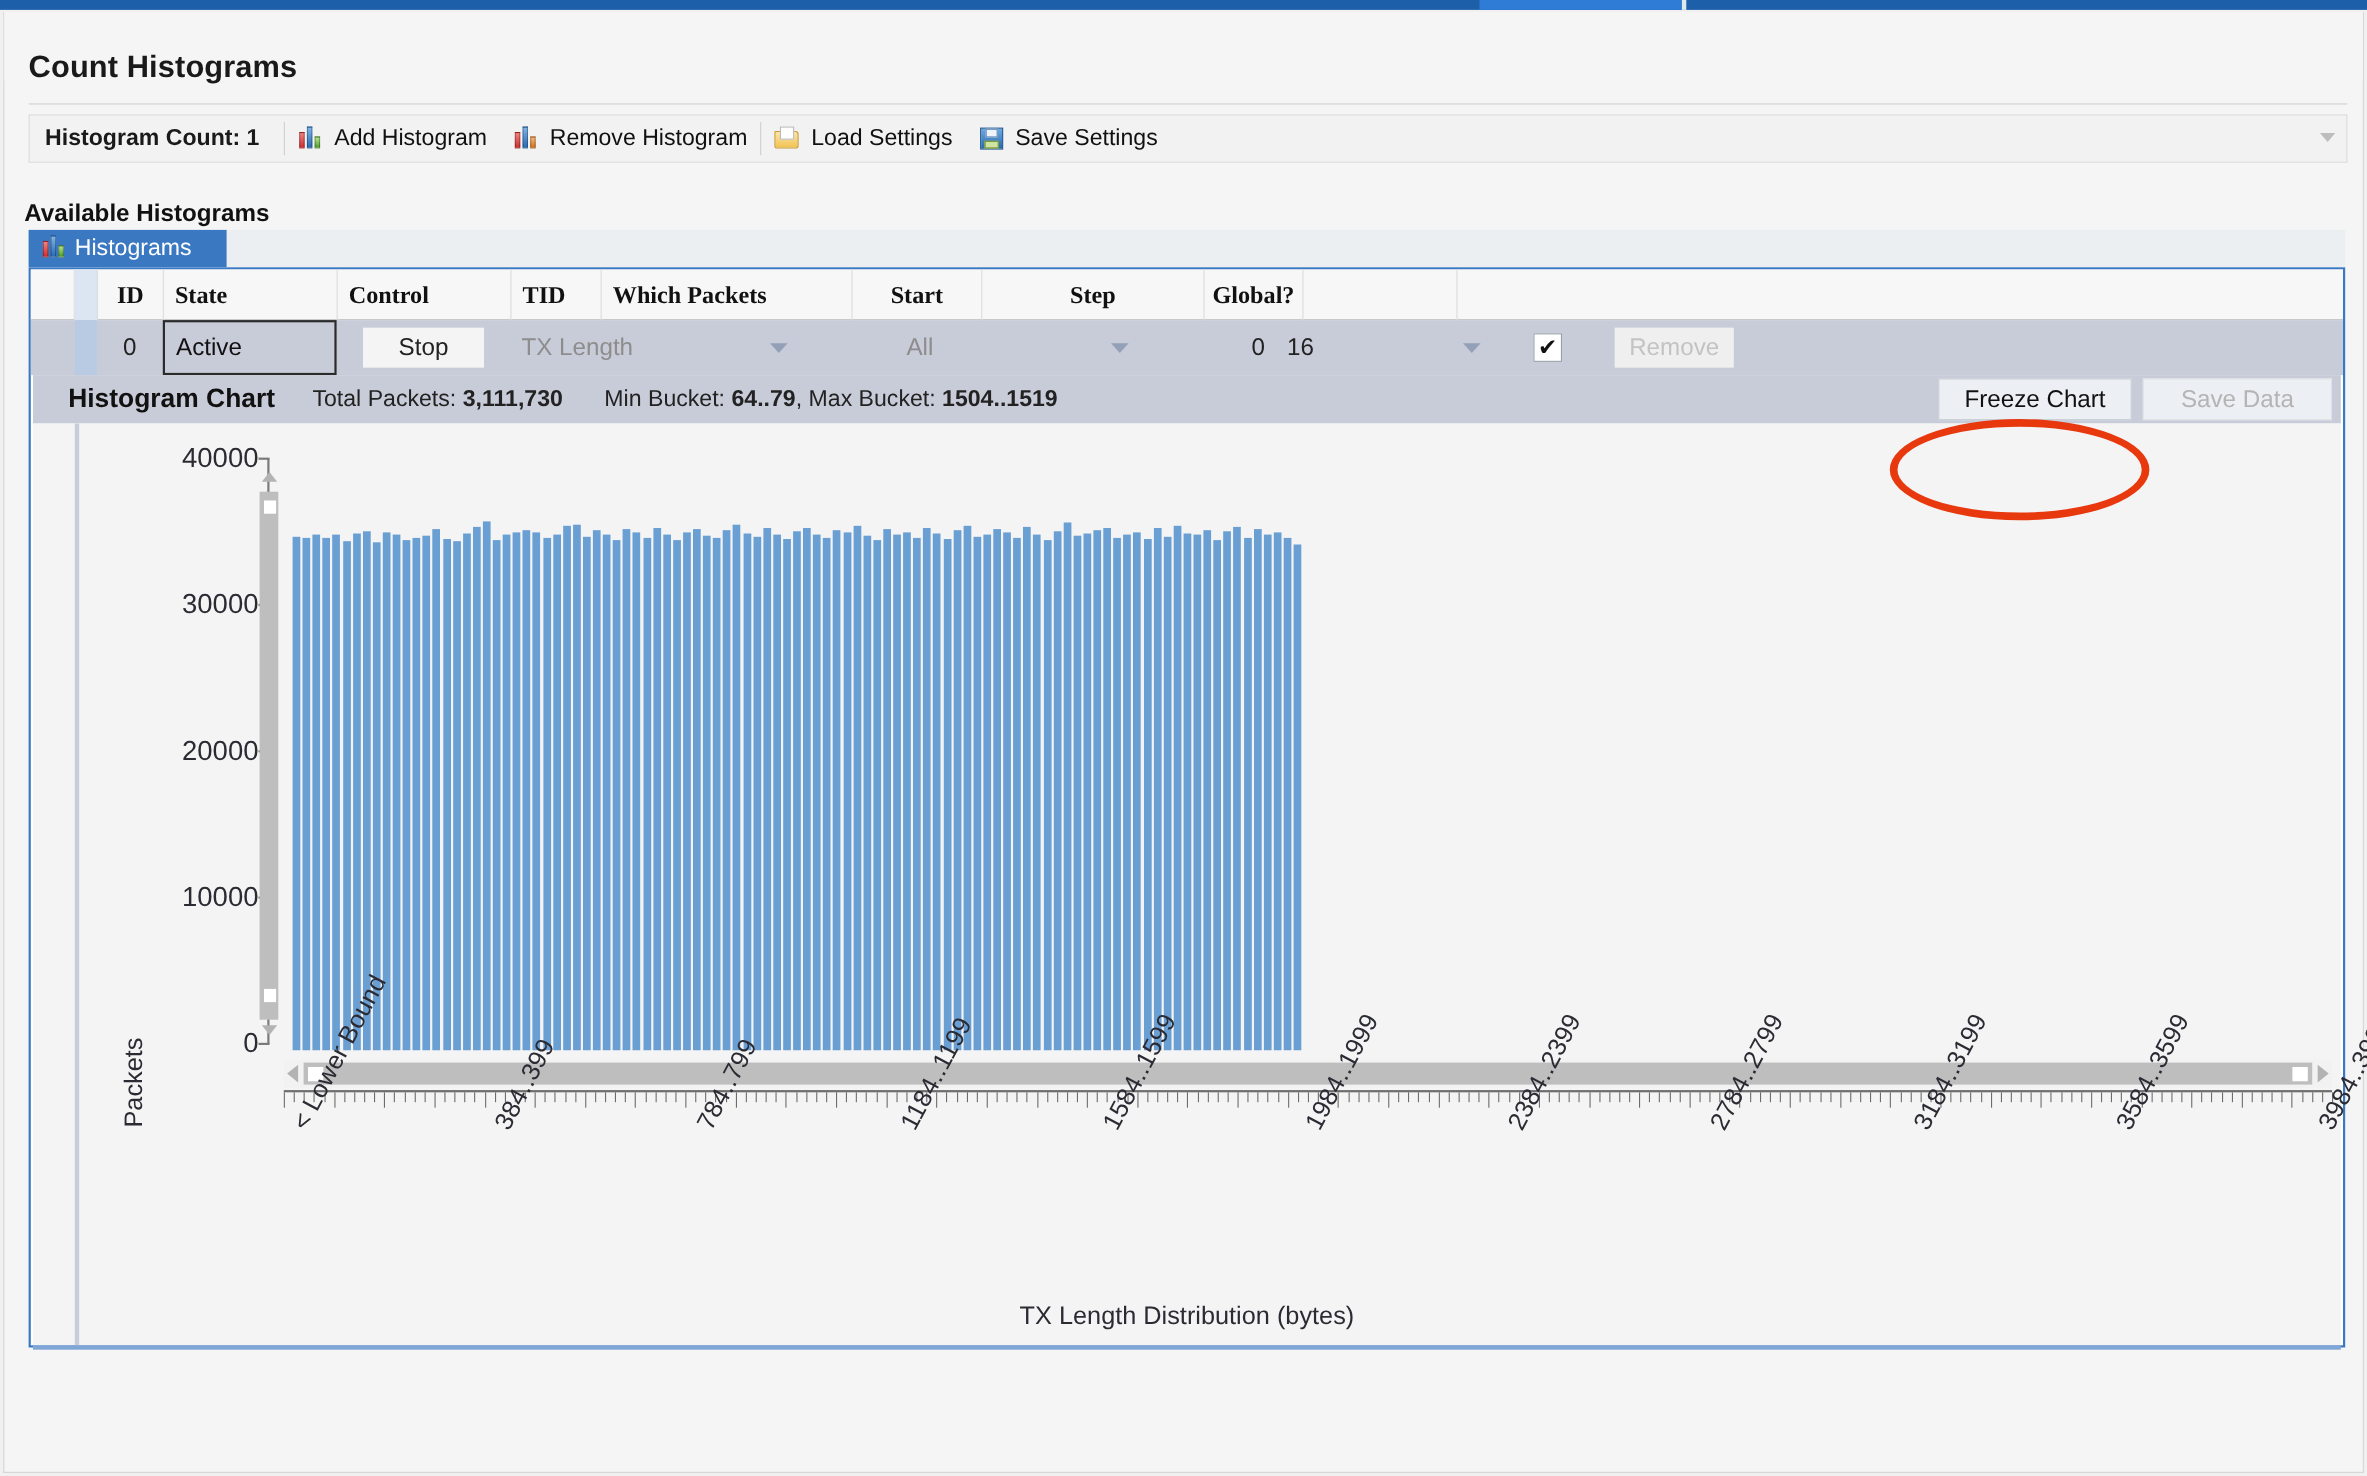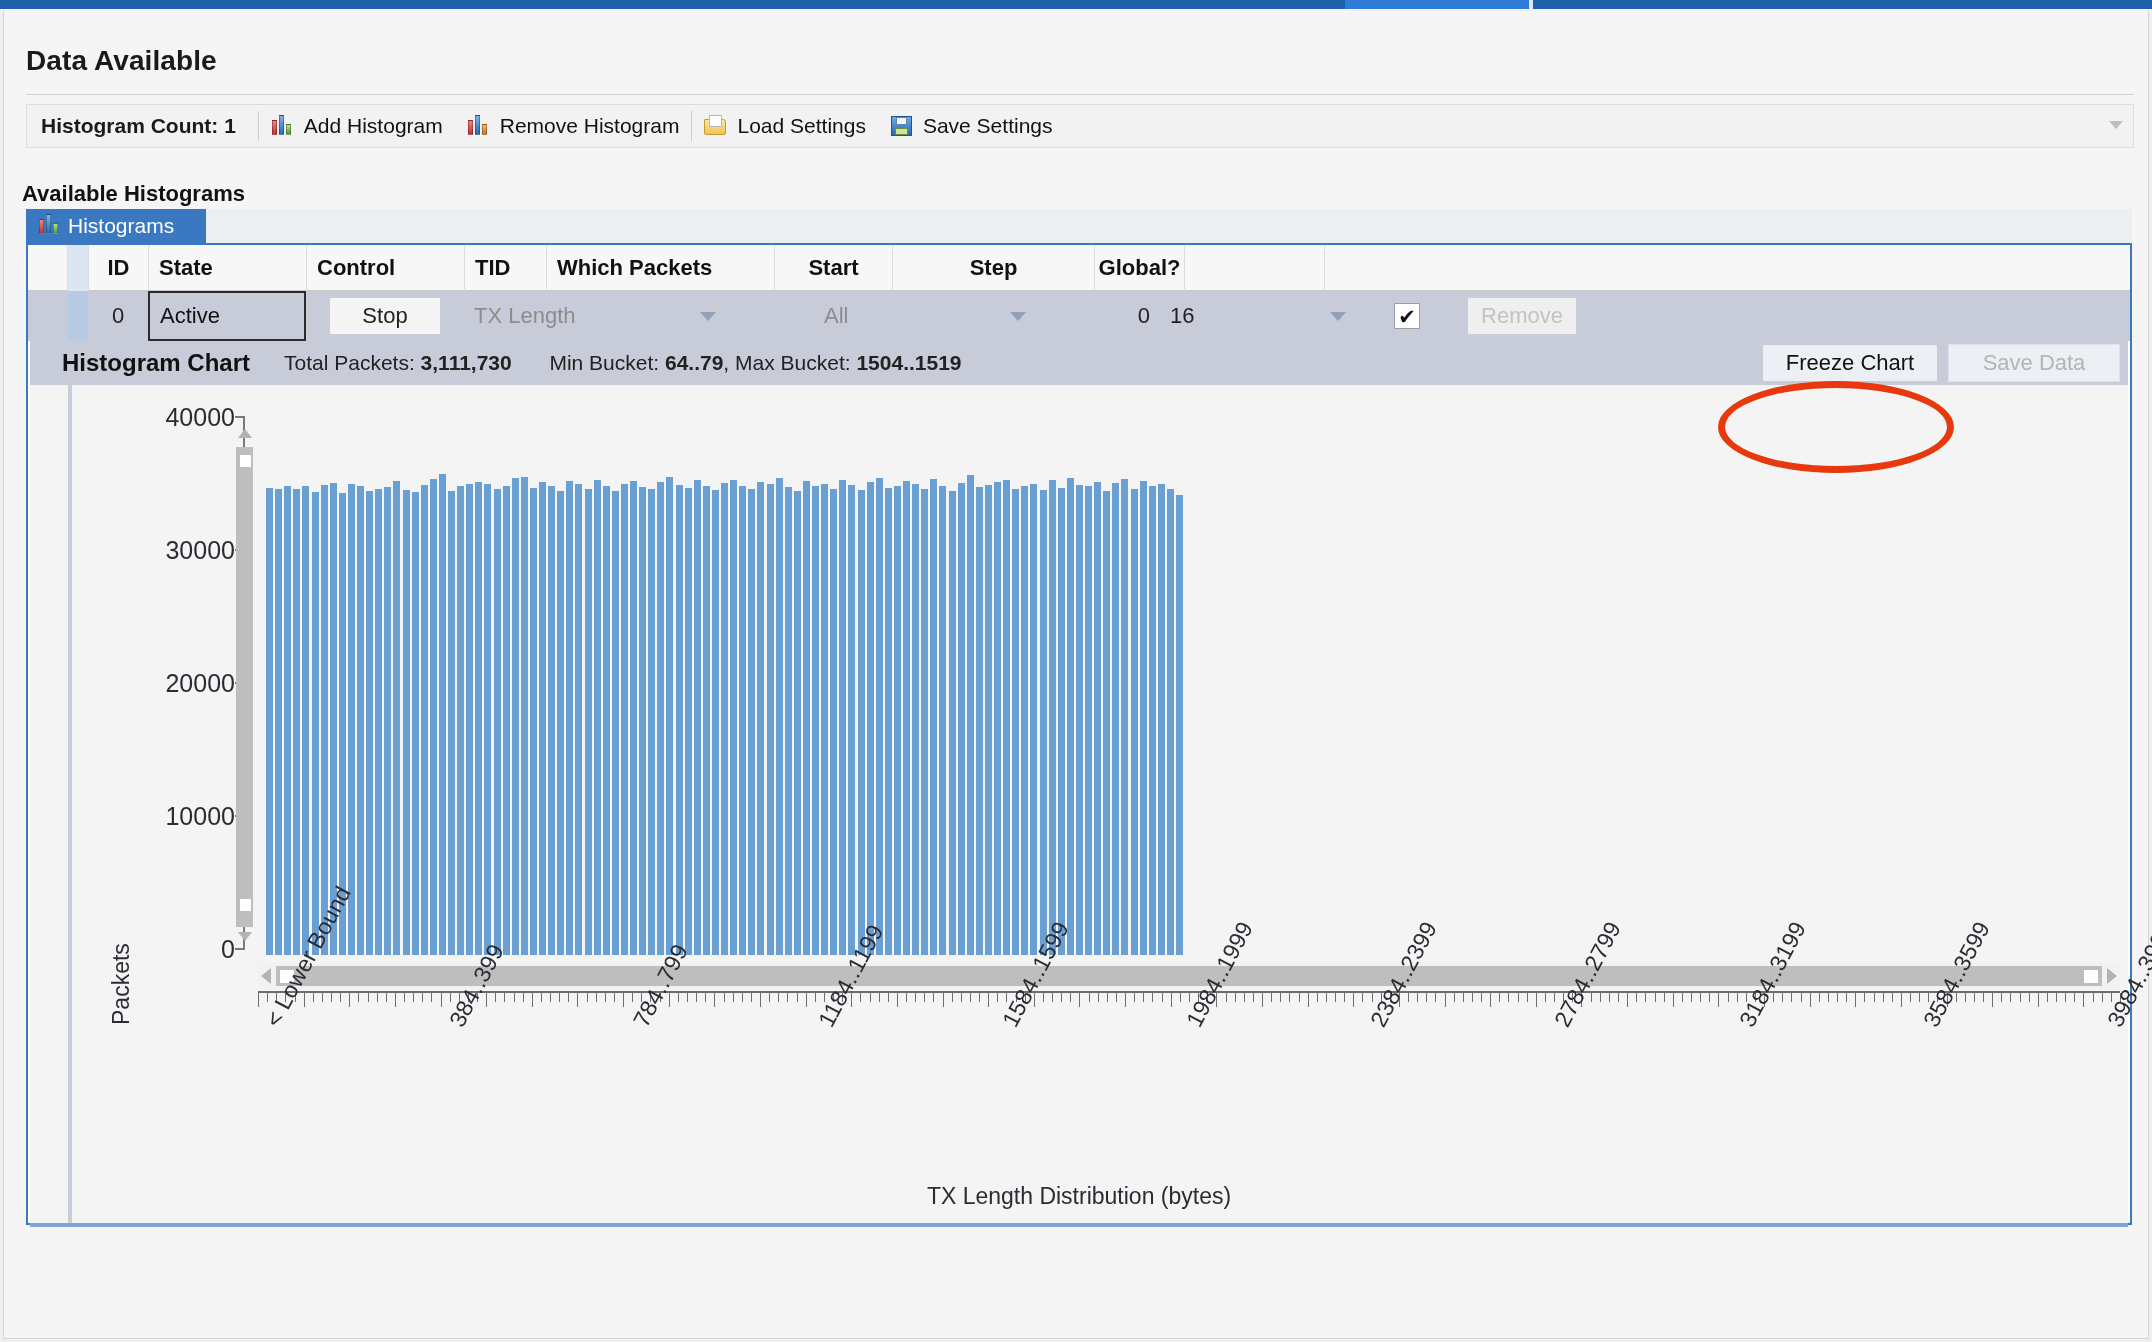--- a/index.html
+++ b/index.html
@@ -57,21 +57,21 @@
   
   .tabrow{position:absolute;left:22px;top:198px;width:2106px;height:34px;}
   .tab-strip-bg{position:absolute;left:0;top:0;width:2106px;height:34px;background:#eceff2;border-bottom:none;}
   .tab-item{position:absolute;left:0;top:0;height:34px;background:#3a78c2;display:flex;align-items:center;gap:8px;padding:0 16px 0 12px;box-sizing:border-box;cursor:default;}
   .tab-item .lbl{font-size:21px;color:#fff;}
   .tab-item .ico{width:22px;height:22px;flex:0 0 22px;}
 
   
   .grid{position:absolute;left:22px;top:232px;width:2106px;height:982px;background:#fff;border:2px solid #3a78c2;box-sizing:border-box;}
   .grid-head{display:flex;height:46px;background:#f7f7f7;border-bottom:1px solid #c9c9c9;box-sizing:border-box;}
-  .gh{display:flex;align-items:center;font-size:22px;font-weight:bold;color:#111;border-right:1px solid #dcdcdc;box-sizing:border-box;padding:0 10px;height:46px;}
+  .gh{display:flex;align-items:center;font-size:22px;font-weight:bold;color:#111;border-right:1px solid #dcdcdc;box-sizing:border-box;padding:0 10px;height:46px;font-family:Liberation Serif, serif;}
   .gh.c{justify-content:center;}
   .grid-row{display:flex;height:50px;background:#c8ccd8;align-items:stretch;}
   .gc{display:flex;align-items:center;font-size:22px;color:#222;box-sizing:border-box;padding:0 10px;height:50px;}
   .gc.c{justify-content:center;}
   .gc.r{justify-content:flex-end;}
 
   .cell-active{border:2px solid #2b2b2b;background:#c8ccd8;height:50px;box-sizing:border-box;display:flex;align-items:center;padding-left:10px;font-size:22px;color:#111;}
   .btn-flat{background:#f4f4f4;border:1px solid #f4f4f4;height:36px;min-width:110px;display:flex;align-items:center;justify-content:center;font-size:22px;color:#222;box-sizing:border-box;cursor:default;}
   .combo{flex:1;display:flex;align-items:center;justify-content:space-between;height:40px;color:#8d8d8d;font-size:22px;padding-right:6px;}
   .combo .ca{width:0;height:0;border-left:8px solid transparent;border-right:8px solid transparent;border-top:9px solid #93a0b8;}
@@ -138,21 +138,21 @@
 <div class="app">
 
   <div class="topstrip">
     <div class="tab-active"></div>
     <div class="tab-edge"></div>
   </div>
 
   <div class="panel">
 
     <div class="hdr">
-      <div class="hdr-title">Data Available</div>
+      <div class="hdr-title">Count Histograms</div>
       <div class="hdr-rule"></div>
     </div>
 
     <div class="toolbar">
       <div class="tb-count">Histogram Count: 1</div>
       <div class="tb-sep"></div>
       <div class="tb-btn">
         <span class="ico ico-hist-add">
           <i class="b b1"></i>
             <i class="b b2"></i>

